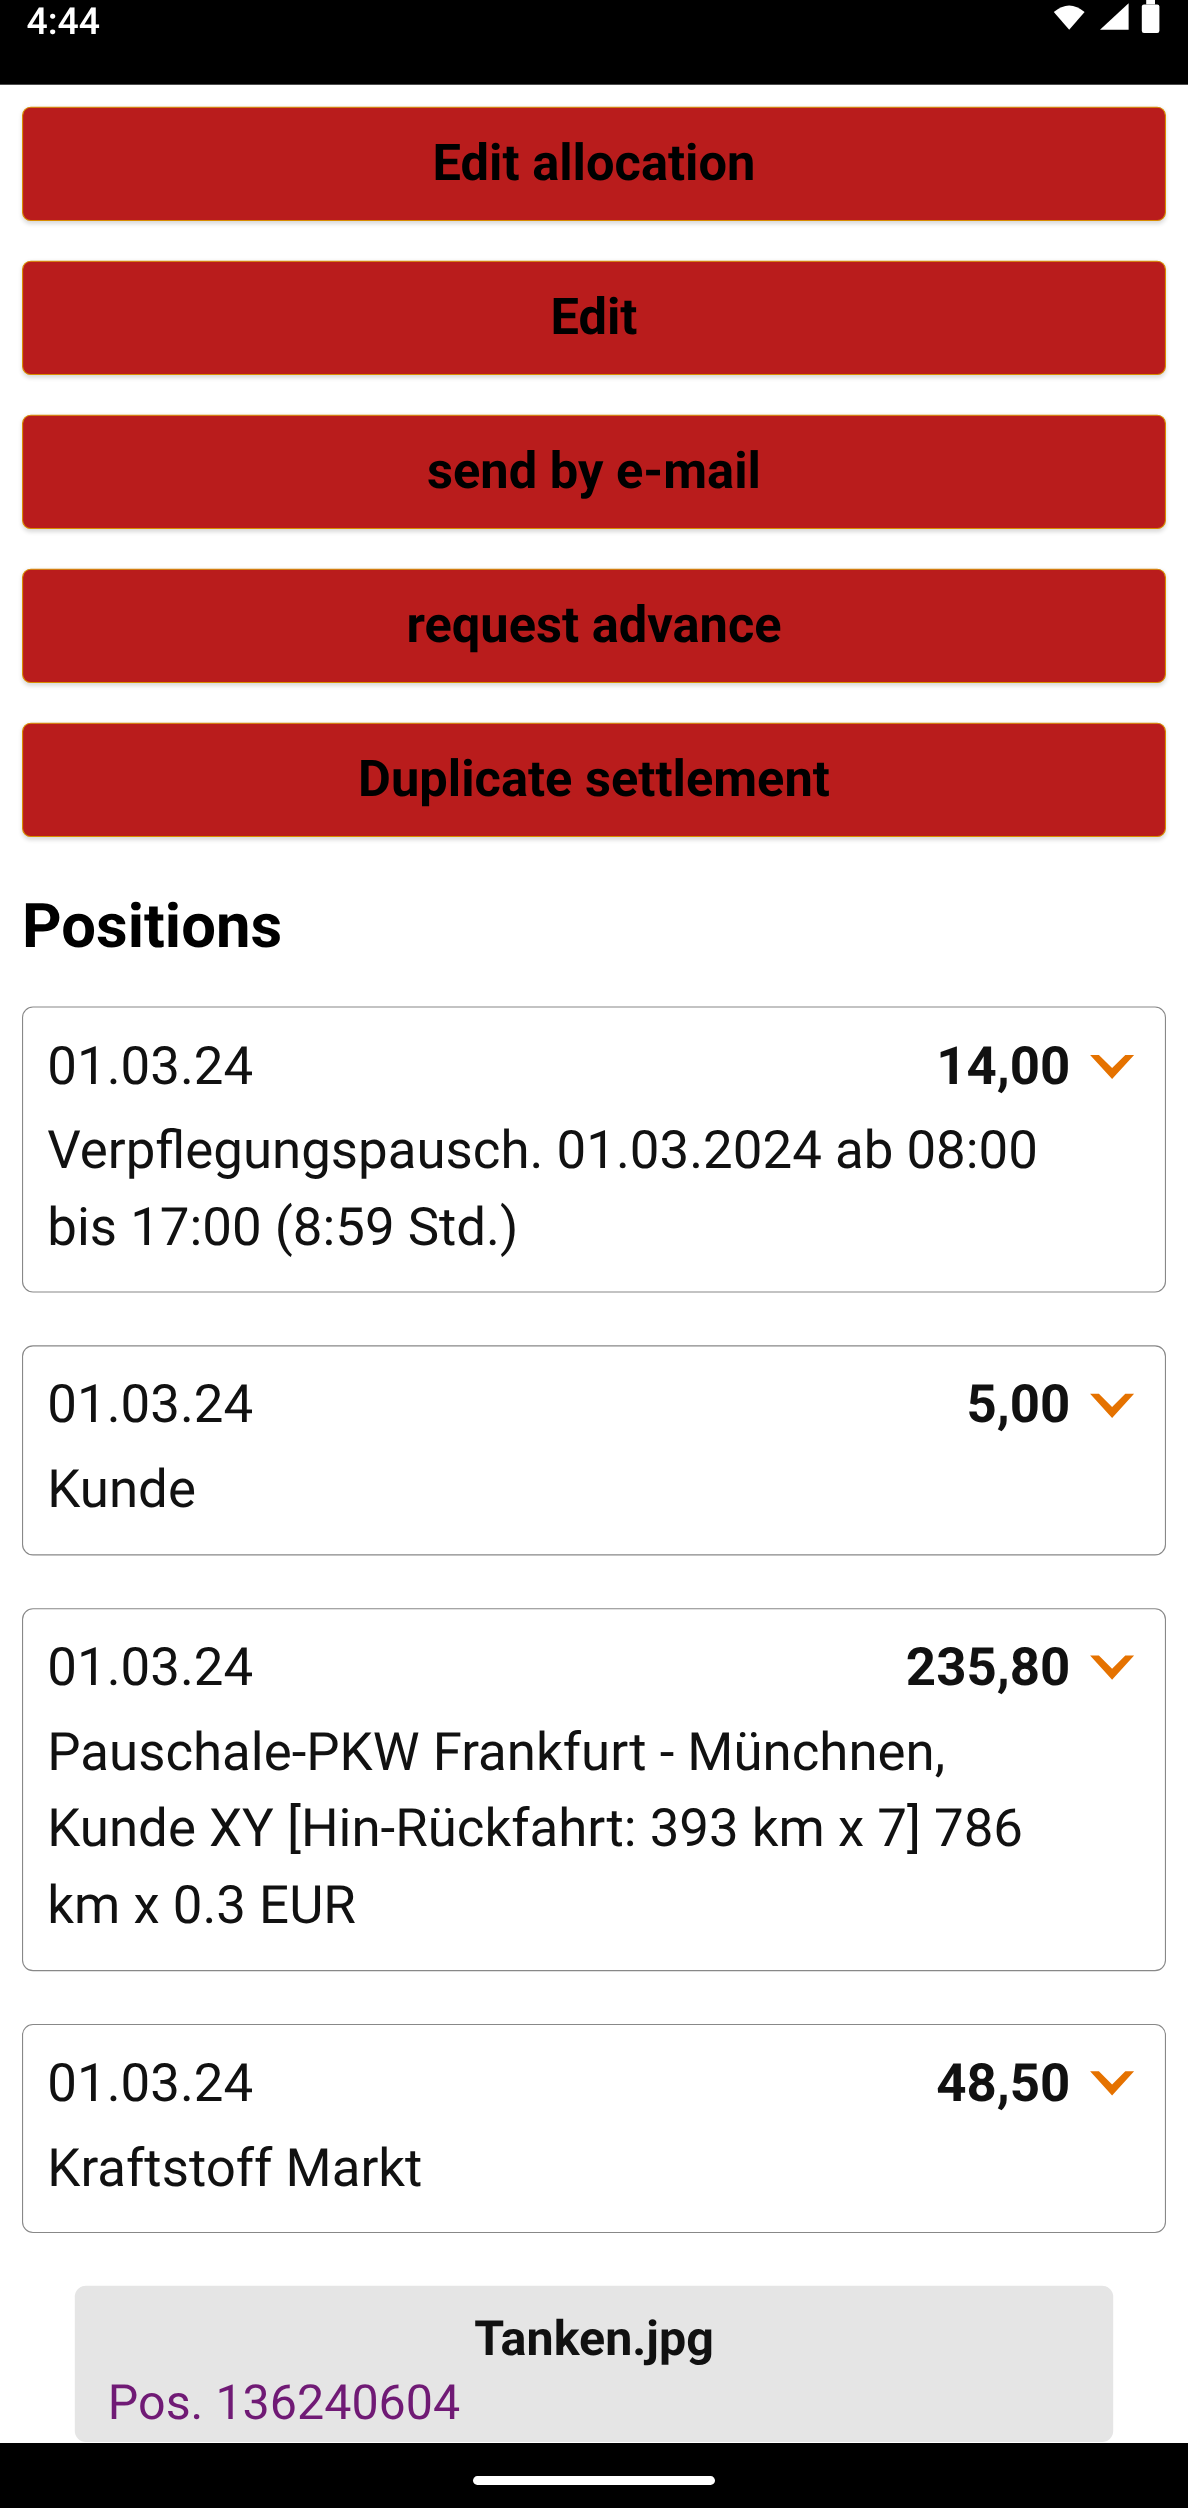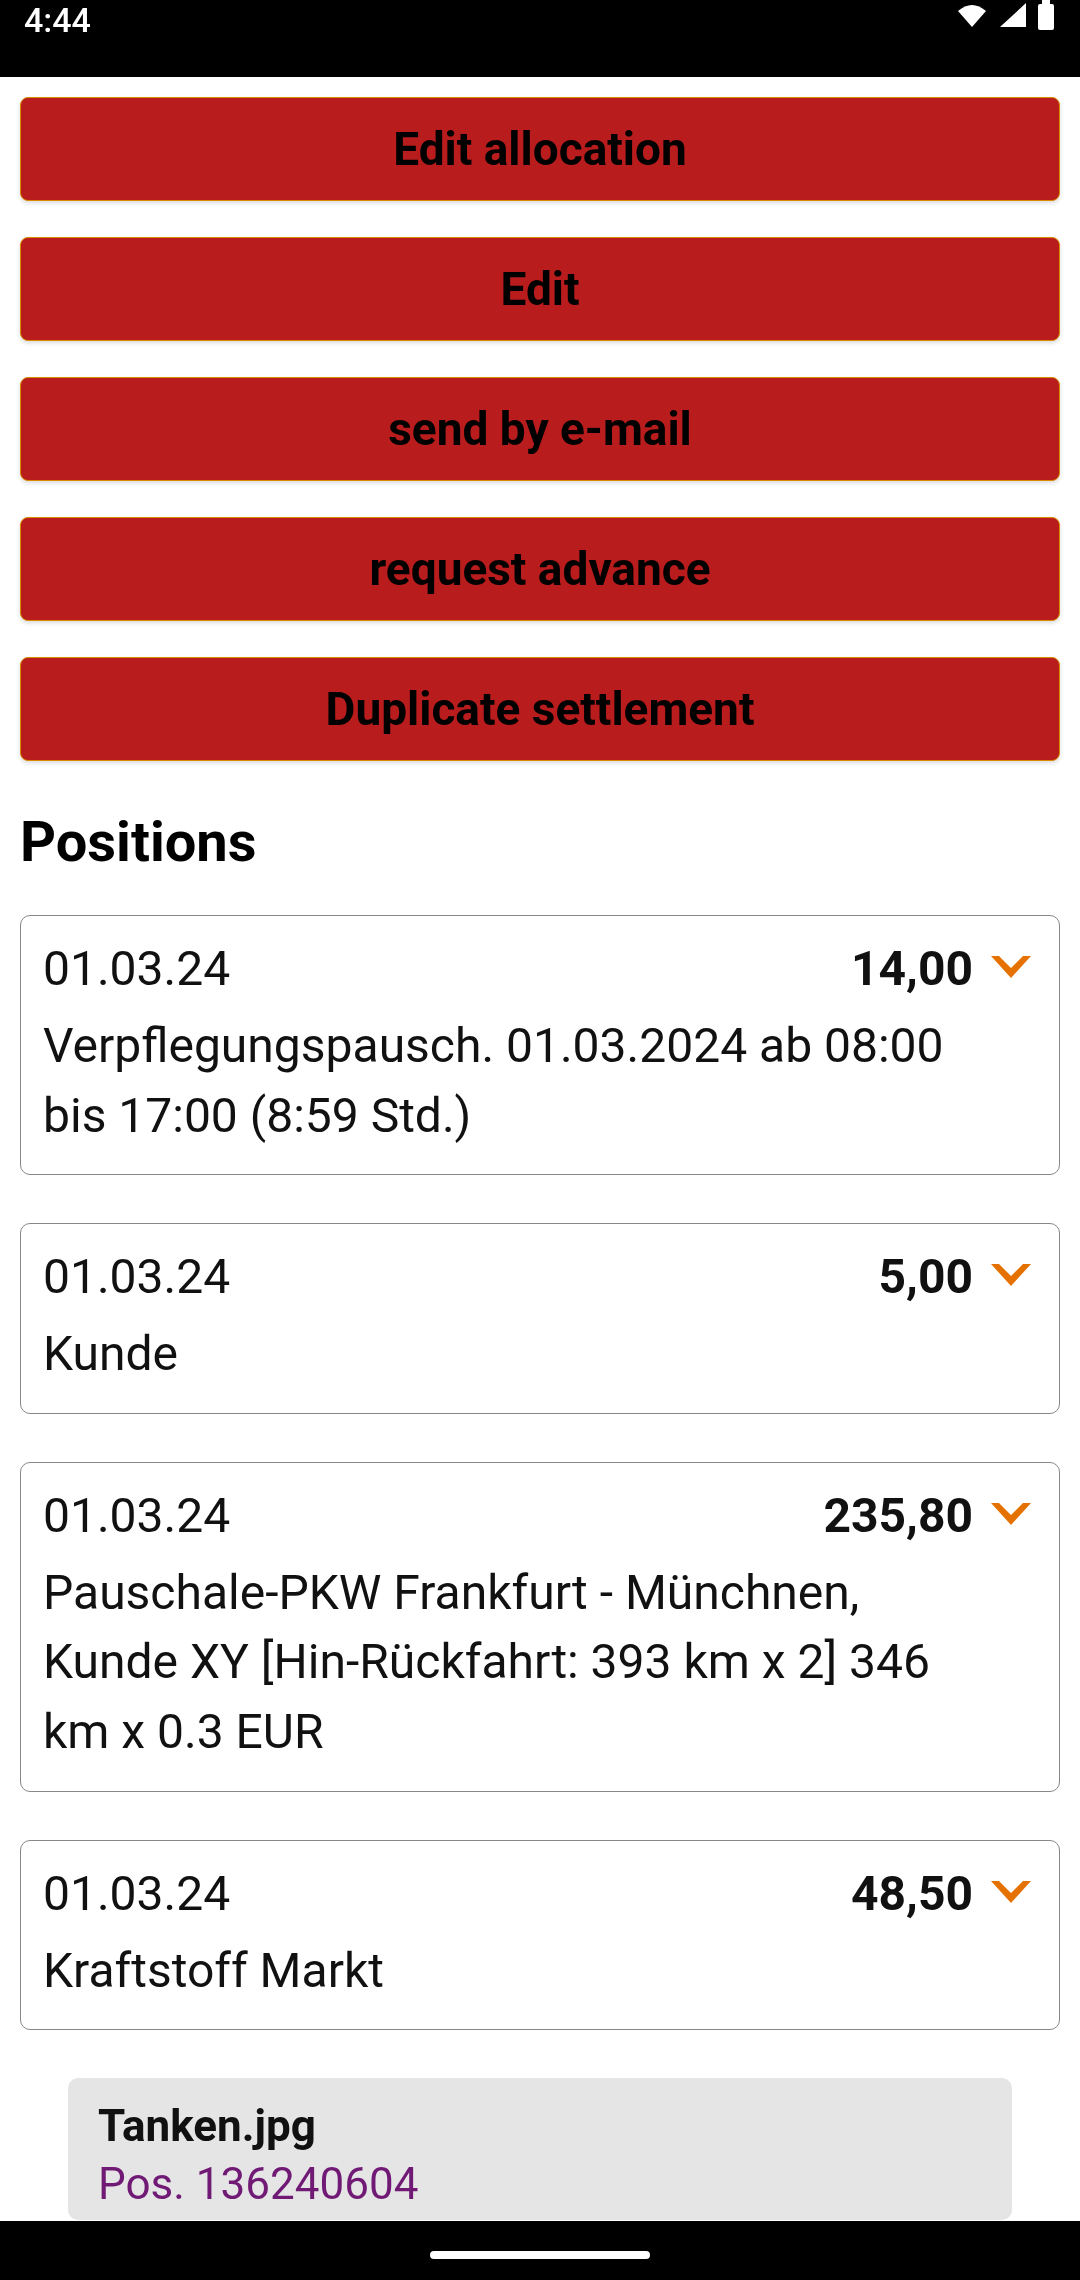--- a/index.html
+++ b/index.html
@@ -19,34 +19,34 @@
       box-shadow: 0 2px 4px rgba(0,0,0,0.15);
     }
     .section-title { font-size: 56px; font-weight: 700; color: #000; margin-top: 48px; margin-bottom: 40px; }
     .pos-card {
       border: 1.5px solid #888;
       border-radius: 10px;
       padding: 24px 22px 24px 22px;
       margin-bottom: 48px;
       background: #fff;
     }
-    .pos-row1 { display: flex; }
+    .pos-row1 { display: flex; align-items: center; }
     .pos-date { font-size: 48px; font-weight: 400; color: #111; flex: 0 0 auto; }
     .pos-spacer { flex: 1 1 auto; }
     .pos-amount { font-size: 48px; font-weight: 700; color: #111; margin-right: 12px; }
     .chev { flex: 0 0 auto; }
     .chev svg { display: block; }
     .pos-desc { font-size: 48px; font-weight: 400; color: #111; line-height: 1.45; margin-top: 14px; max-width: 92%; }
     .attach {
       margin-left: 48px; margin-right: 48px;
       background: #e5e5e5;
       border-radius: 10px;
       padding: 22px 30px 10px 30px;
     }
-    .attach-name { font-size: 44px; font-weight: 700; color: #111; }
+    .attach-name { font-size: 44px; font-weight: 700; color: #111; text-align: center; }
     .attach-sub  { font-size: 44px; font-weight: 400; color: #701a75; margin-top: 6px; }
     .nav-bar { height: 68px; background: #000; display: flex; align-items: center; justify-content: center; }
     .nav-pill { width: 220px; height: 8px; background: #fff; border-radius: 4px; }
   </style>
 </head>
 <body>
 
 <div class="status-bar">
   <span>4:44</span>
   <div class="status-right">
@@ -121,21 +121,21 @@
     <div class="pos-row1">
       <span class="pos-date">01.03.24</span>
       <span class="pos-spacer"></span>
       <span class="pos-amount">235,80</span>
       <span class="chev">
         <svg width="52" height="52" viewBox="0 0 52 52">
             <path d="M6 16 L26 38 L46 16 L38 16 L26 28 L14 16 Z" fill="#e57200"></path>
           </svg>
       </span>
     </div>
-    <div class="pos-desc">Pauschale-PKW Frankfurt - Münchnen, Kunde XY [Hin-Rückfahrt: 393 km x 2] 346 km x 0.3 EUR</div>
+    <div class="pos-desc">Pauschale-PKW Frankfurt - Münchnen, Kunde XY [Hin-Rückfahrt: 393 km x 7] 786 km x 0.3 EUR</div>
   </div>
 
   <div class="pos-card">
     <div class="pos-row1">
       <span class="pos-date">01.03.24</span>
       <span class="pos-spacer"></span>
       <span class="pos-amount">48,50</span>
       <span class="chev">
         <svg width="52" height="52" viewBox="0 0 52 52">
             <path d="M6 16 L26 38 L46 16 L38 16 L26 28 L14 16 Z" fill="#e57200"></path>

